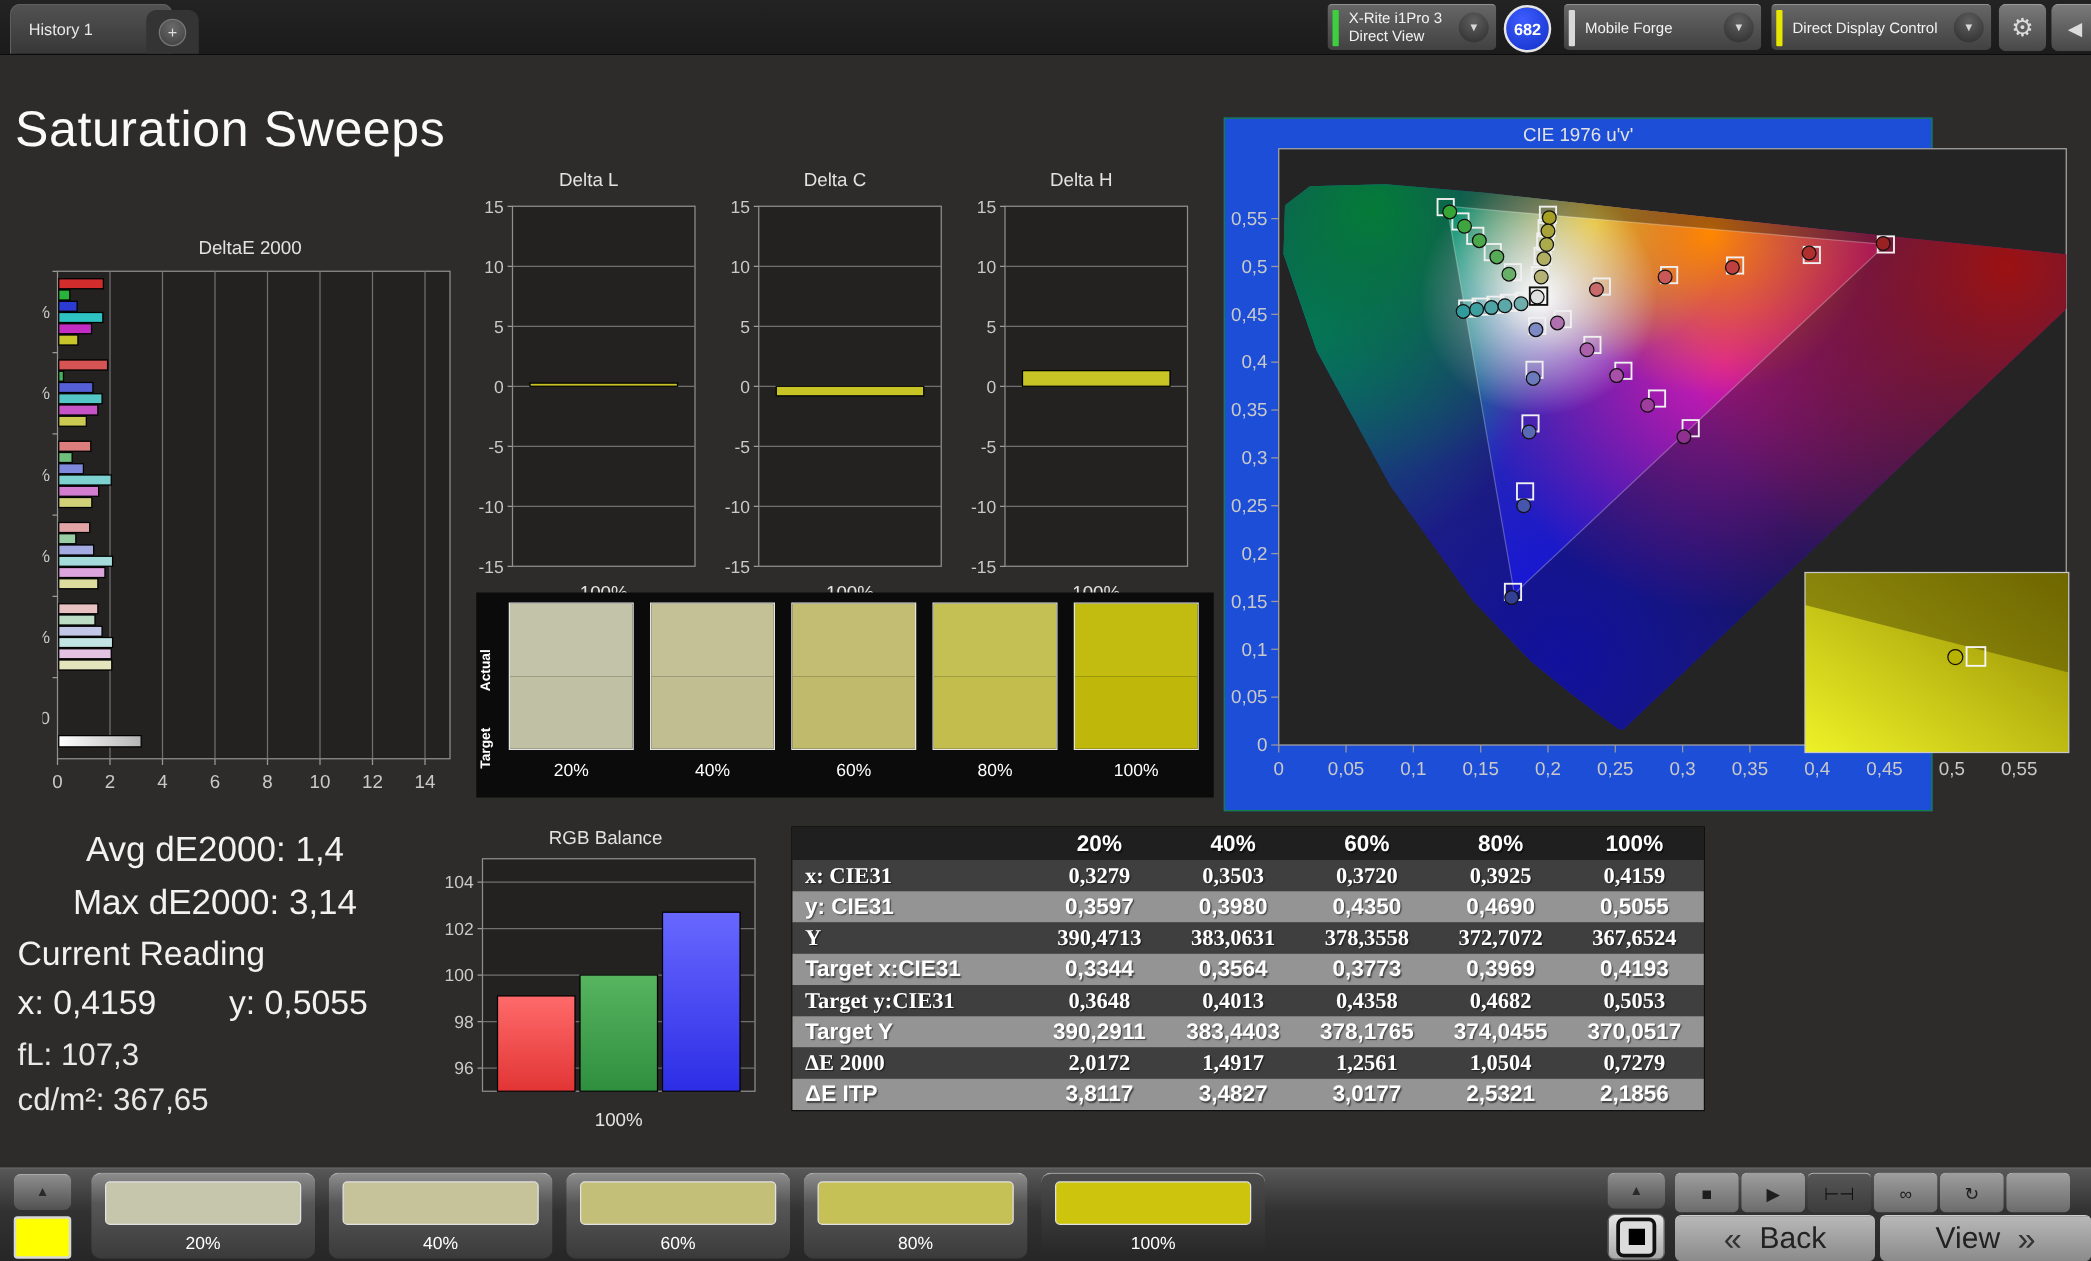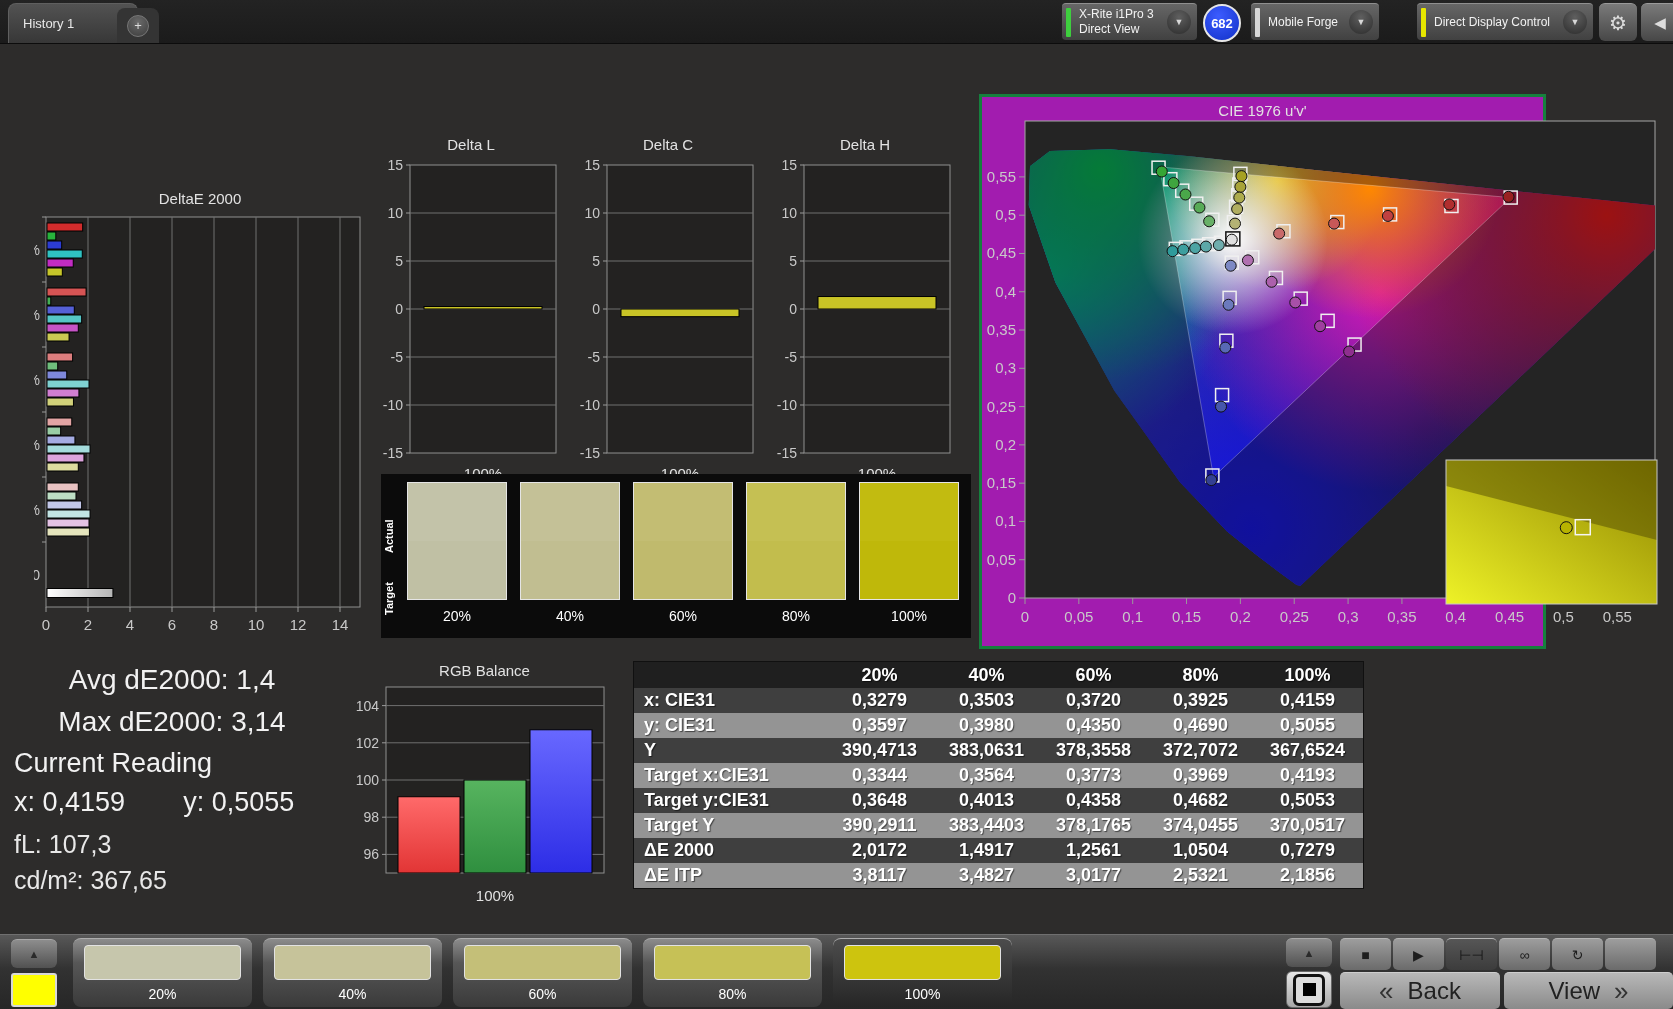--- a/index.html
+++ b/index.html
@@ -37,27 +37,27 @@
   #stats .gap{display:inline-block;width:58px;}
   
   #strip{left:381px;top:474px;width:590px;height:164px;background:#0b0b0b;}
   .rotlab{position:absolute;left:2px;width:16px;font-size:11px;font-weight:bold;color:#fff;
           writing-mode:vertical-rl;transform:rotate(180deg);text-align:center;}
   .sw-item{position:absolute;top:8px;width:100px;}
   .sw-box{width:100px;height:118px;border:1px solid #e5e5e5;box-sizing:border-box;}
   .sw-box div{width:100%;height:50%;}
   .sw-lab{margin-top:8px;text-align:center;font-size:14px;color:#fff;}
   
-  #cie{left:979px;top:94px;width:567px;height:555px;background:#a21caf;border:3px solid #15803d;box-sizing:border-box;}
+  #cie{left:979px;top:94px;width:567px;height:555px;background:#1d4ed8;border:1px solid #15803d;box-sizing:border-box;}
   #cie .chart-title{margin-top:5px;}
   
   #tbl{left:633px;top:661px;width:729px;border:1px solid #101010;}
   .trow{display:flex;height:25px;}
   .trow.head{height:26px;background:#1f1f1f;}
-  .trow.dark{background:#3f3f3f;}
+  .trow.dark{background:#3f3f3f;font-family:Liberation Serif, serif;}
   .trow.light{background:#949494;}
   .tcell{font-size:18px;font-weight:bold;color:#fff;text-shadow:1px 1px 1px rgba(0,0,0,.55);
          display:flex;align-items:center;justify-content:center;}
   .tcell.lab{width:192px;justify-content:flex-start;padding-left:10px;box-sizing:border-box;}
   .tcell.val{width:107px;}
   
   #bottom{left:0;top:934px;width:1673px;height:75px;background:linear-gradient(#585858,#323232 45%,#262626);
           border-top:1px solid #6f6f6f;}
   .upbtn{width:46px;height:28px;border-radius:6px;background:linear-gradient(#8d8d8d,#515151);
          border-top:1px solid #a8a8a8;color:#2a2a2a;font-size:11px;display:flex;align-items:center;justify-content:center;}
@@ -92,21 +92,21 @@
     </div>
     <div class="dd abs" style="left:1062px;width:135px;">
       <div class="stripe" id="meter-stripe" style="background: rgb(62, 207, 62);"></div>
       <div class="ddtext">
         <div>X-Rite i1Pro 3</div>
         <div>Direct View</div>
       </div>
       <div class="chev">▼</div>
     </div>
     <div id="badge" class="abs">682</div>
-    <div class="dd abs" style="left:1251px;width:128px;align-items:center;">
+    <div class="dd abs" style="left:1251px;width:158px;align-items:center;">
       <div class="stripe" id="source-stripe" style="background: rgb(216, 216, 216);"></div>
       <div class="ddtext">
           <div>Mobile Forge</div>
         </div>
       <div class="chev">▼</div>
     </div>
     <div class="dd abs" style="left:1417px;width:176px;">
       <div class="stripe" id="control-stripe" style="background: rgb(230, 230, 0);"></div>
       <div class="ddtext">
           <div>Direct Display Control</div>
@@ -114,20 +114,21 @@
       <div class="chev">▼</div>
     </div>
     <div class="sqbtn abs" style="left:1599px;font-size:20px;">
       <span>⚙</span>
     </div>
     <div class="sqbtn abs" style="left:1641px;font-size:15px;">
       <span>◀</span>
     </div>
   </div>
 
+  <div id="page-title" class="abs">Saturation Sweeps</div>
 
   <div class="abs" style="left:34px;top:190px;width:332px;">
     <div class="chart-title">DeltaE 2000</div>
     <svg id="svg-deltae" width="332" height="432">
         <defs>
           <linearGradient id="gradWhite" x1="0" y1="0" x2="1" y2="0">
             <stop offset="0%" stop-color="#ffffff"></stop>
             <stop offset="100%" stop-color="#b5b5b5"></stop>
           </linearGradient>
         </defs>

